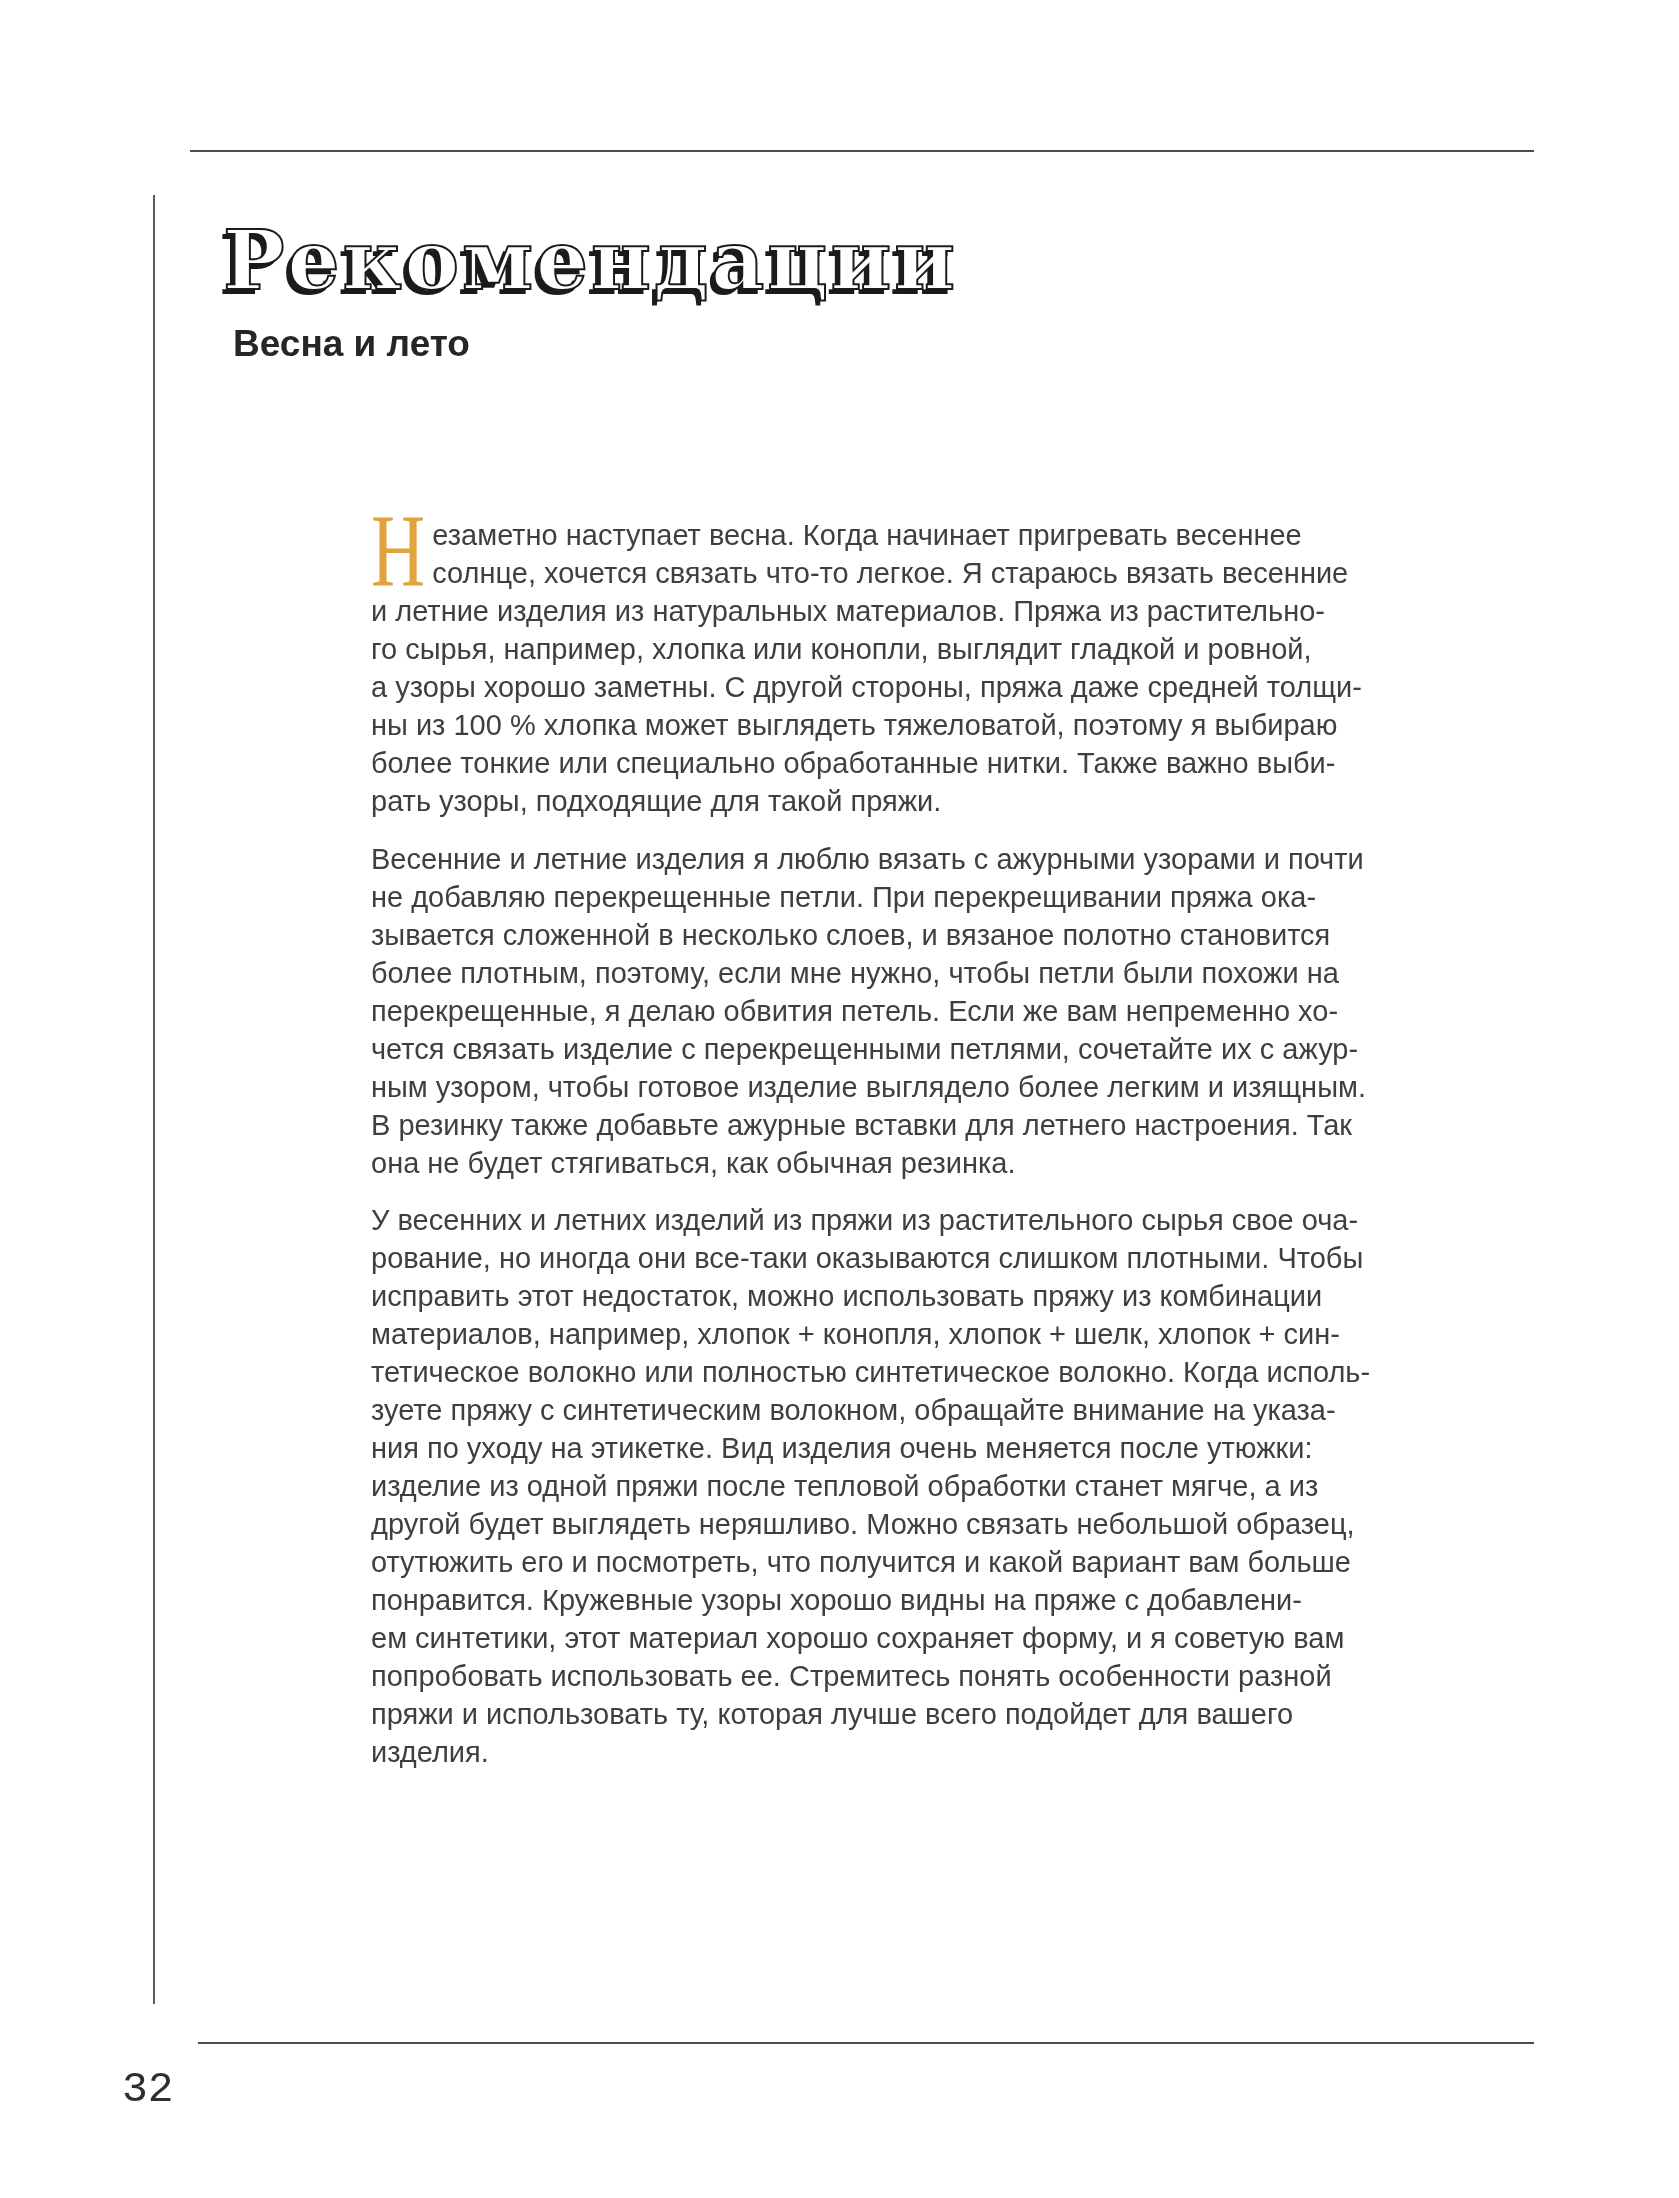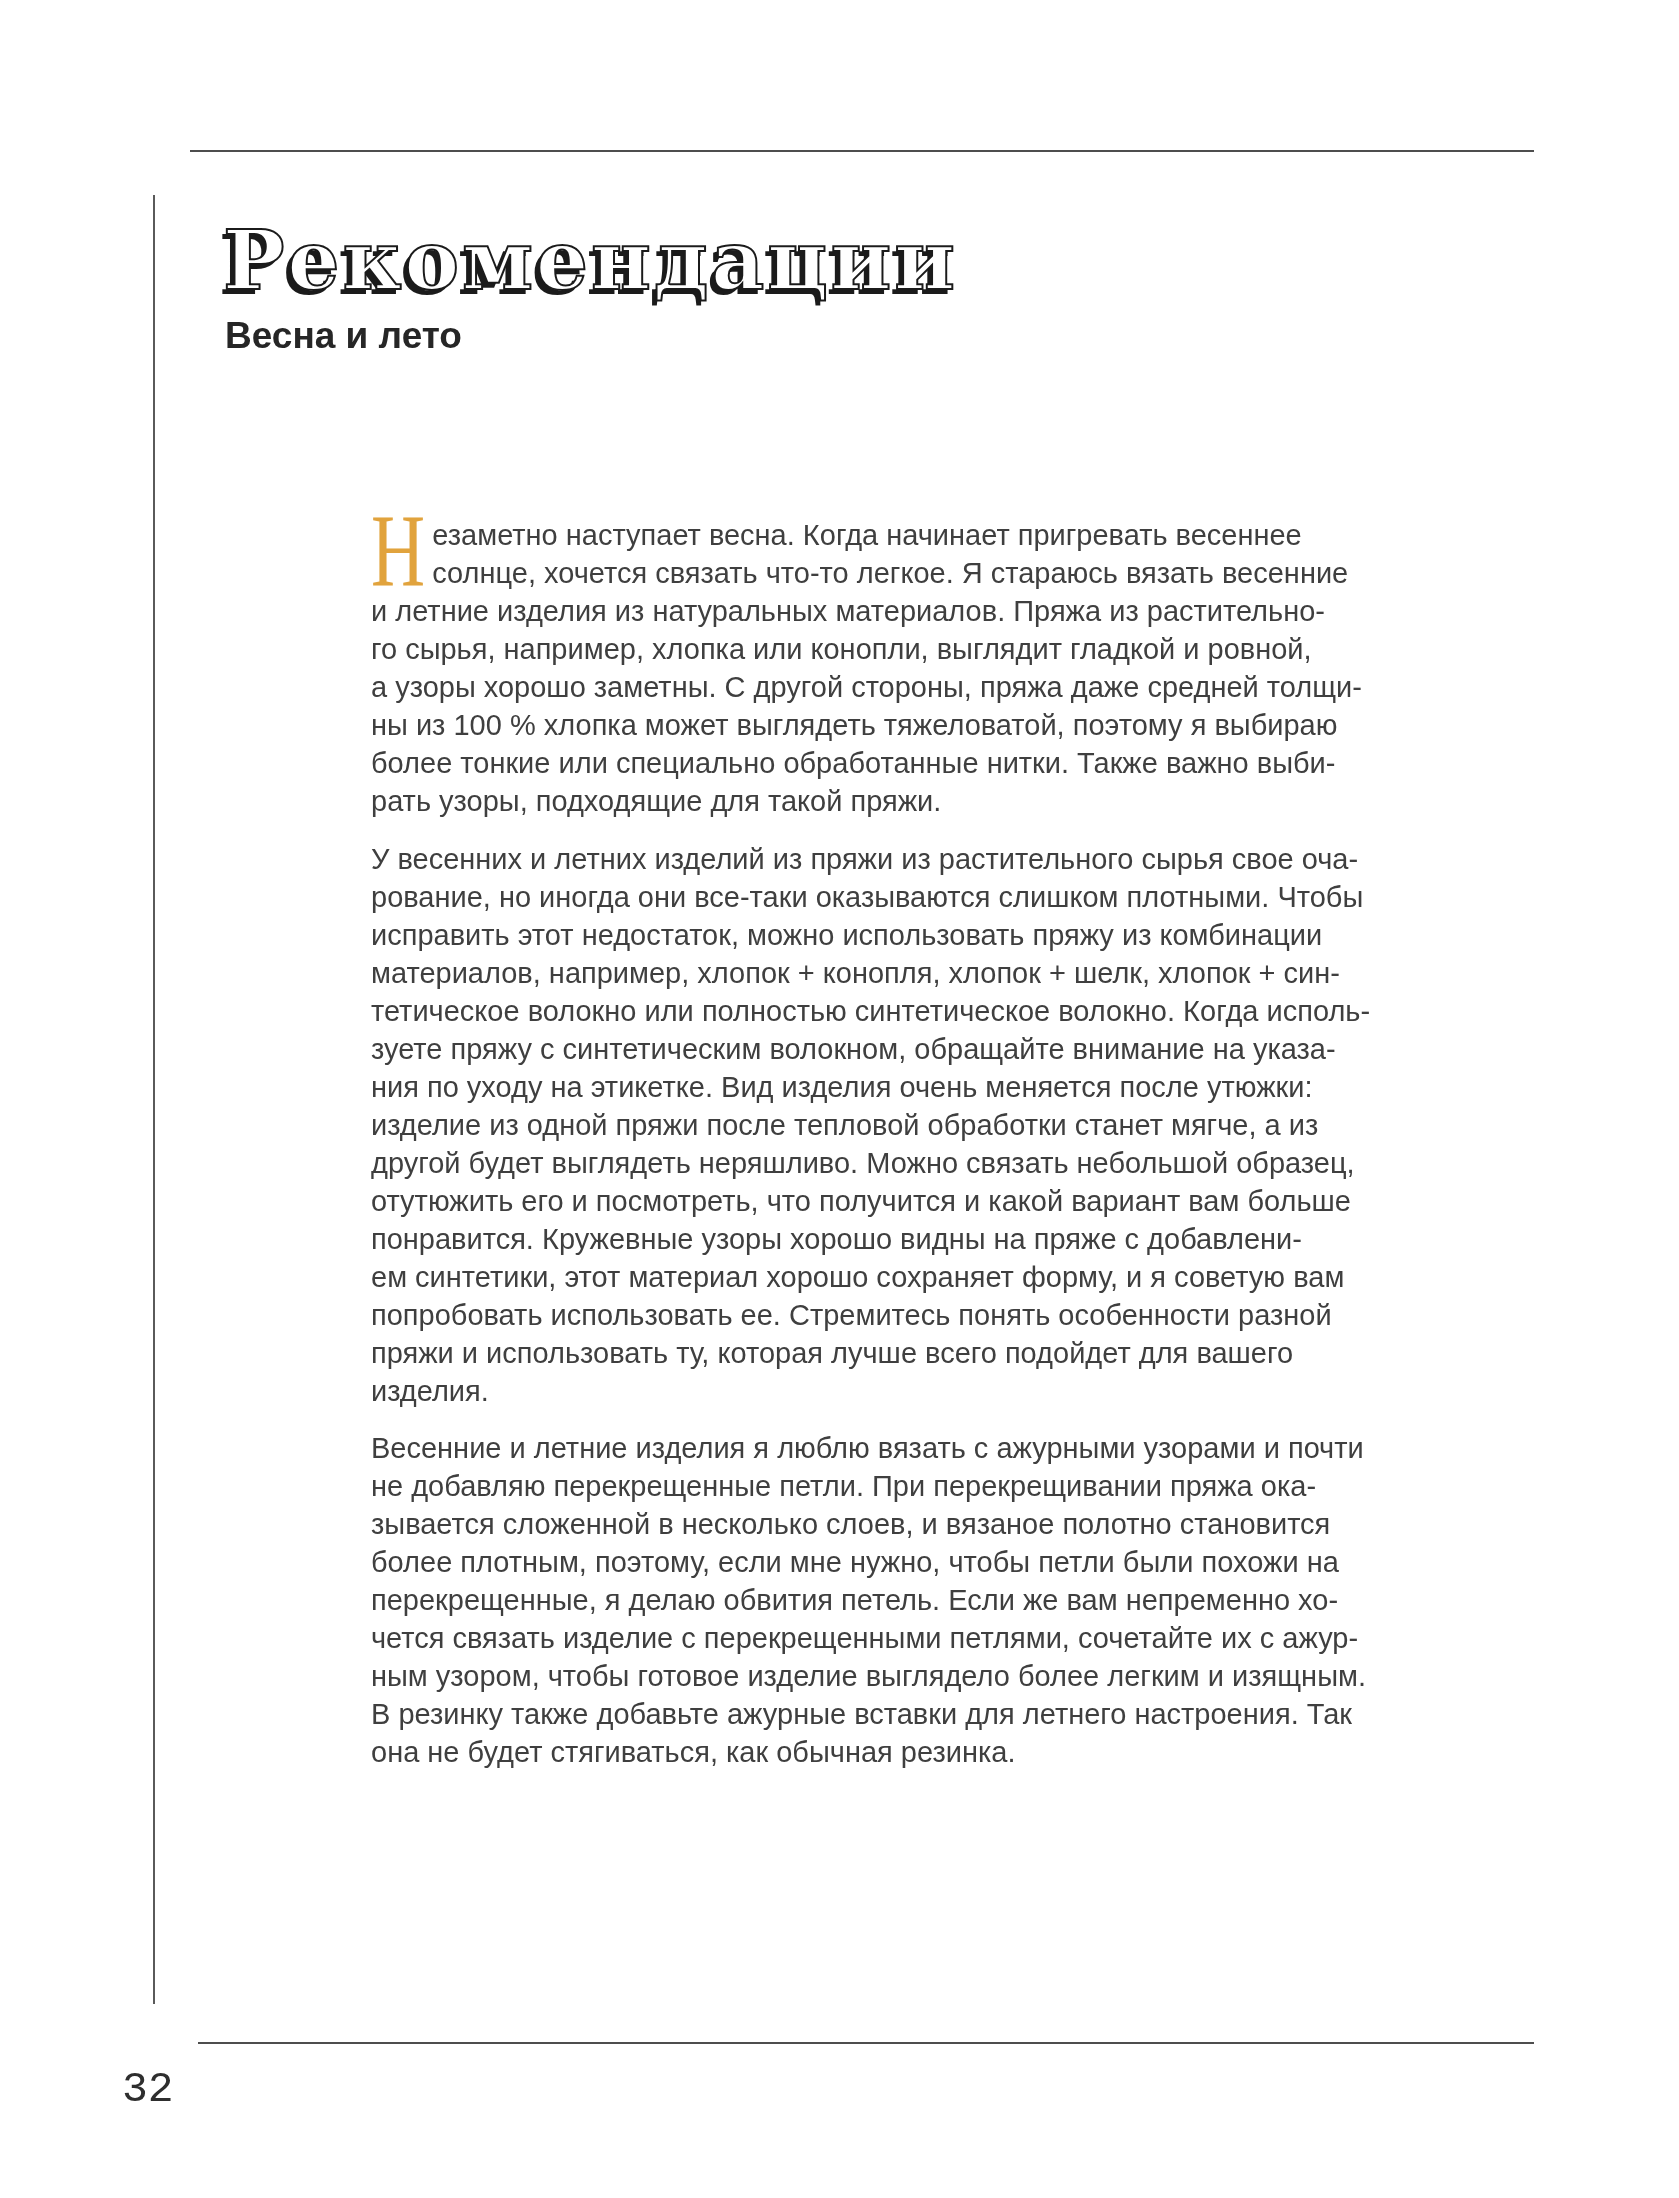--- a/index.html
+++ b/index.html
@@ -32,21 +32,21 @@
     font-size: 82px;
     line-height: 1;
     letter-spacing: 2.8px;
     color: #ffffff;
     -webkit-text-stroke: 2px #1b1b1b;
     text-shadow: -4.6px 4.6px 0 #1b1b1b;
   }
   .subtitle {
     position: absolute;
     left: 225px; top: 316px;
-    margin: 0;
+    margin: 8px;
     font-family: "Liberation Sans", sans-serif;
     font-weight: 700;
     font-size: 37px;
     line-height: 1.1;
     color: #262626;
   }
   .body-block {
     position: absolute;
     left: 371px; top: 516px;
     width: 1002px;
@@ -99,44 +99,44 @@
   <div class="body-block">
     <p class="para"><span class="dropcap">Н</span><span>езаметно наступает весна. Когда начинает пригревать весеннее
 солнце, хочется связать что-то легкое. Я стараюсь вязать весенние
 и летние изделия из натуральных материалов. Пряжа из растительно-
 го сырья, например, хлопка или конопли, выглядит гладкой и ровной,
 а узоры хорошо заметны. С другой стороны, пряжа даже средней толщи-
 ны из 100 % хлопка может выглядеть тяжеловатой, поэтому я выбираю
 более тонкие или специально обработанные нитки. Также важно выби-
 рать узоры, подходящие для такой пряжи.</span></p>
 
+    <p class="para">Весенние и летние изделия я люблю вязать с ажурными узорами и почти
+не добавляю перекрещенные петли. При перекрещивании пряжа ока-
+зывается сложенной в несколько слоев, и вязаное полотно становится
+более плотным, поэтому, если мне нужно, чтобы петли были похожи на
+перекрещенные, я делаю обвития петель. Если же вам непременно хо-
+чется связать изделие с перекрещенными петлями, сочетайте их с ажур-
+ным узором, чтобы готовое изделие выглядело более легким и изящным.
+В резинку также добавьте ажурные вставки для летнего настроения. Так
+она не будет стягиваться, как обычная резинка.</p>
+
     <p class="para">У весенних и летних изделий из пряжи из растительного сырья свое оча-
 рование, но иногда они все-таки оказываются слишком плотными. Чтобы
 исправить этот недостаток, можно использовать пряжу из комбинации
 материалов, например, хлопок + конопля, хлопок + шелк, хлопок + син-
 тетическое волокно или полностью синтетическое волокно. Когда исполь-
 зуете пряжу с синтетическим волокном, обращайте внимание на указа-
 ния по уходу на этикетке. Вид изделия очень меняется после утюжки:
 изделие из одной пряжи после тепловой обработки станет мягче, а из
 другой будет выглядеть неряшливо. Можно связать небольшой образец,
 отутюжить его и посмотреть, что получится и какой вариант вам больше
 понравится. Кружевные узоры хорошо видны на пряже с добавлени-
 ем синтетики, этот материал хорошо сохраняет форму, и я советую вам
 попробовать использовать ее. Стремитесь понять особенности разной
 пряжи и использовать ту, которая лучше всего подойдет для вашего
 изделия.</p>
-
-    <p class="para">Весенние и летние изделия я люблю вязать с ажурными узорами и почти
-не добавляю перекрещенные петли. При перекрещивании пряжа ока-
-зывается сложенной в несколько слоев, и вязаное полотно становится
-более плотным, поэтому, если мне нужно, чтобы петли были похожи на
-перекрещенные, я делаю обвития петель. Если же вам непременно хо-
-чется связать изделие с перекрещенными петлями, сочетайте их с ажур-
-ным узором, чтобы готовое изделие выглядело более легким и изящным.
-В резинку также добавьте ажурные вставки для летнего настроения. Так
-она не будет стягиваться, как обычная резинка.</p>
   </div>
 
   <div class="bottom-rule"></div>
 
   <div class="page-number">32</div>
 </div>
 
 
 </body></html>

